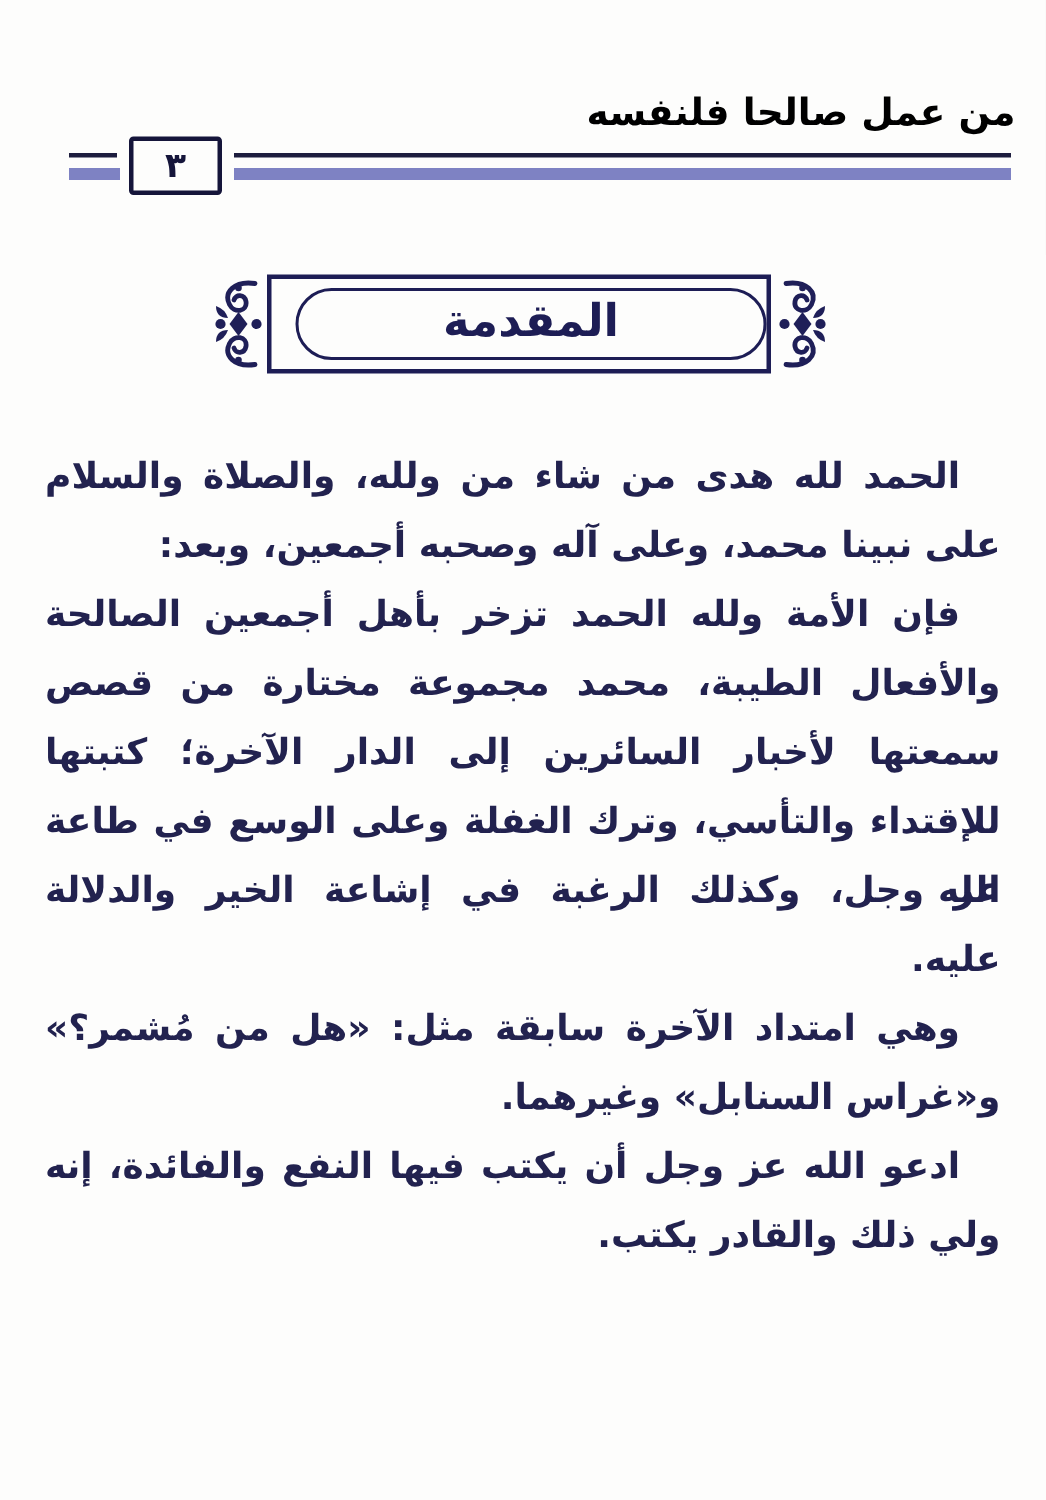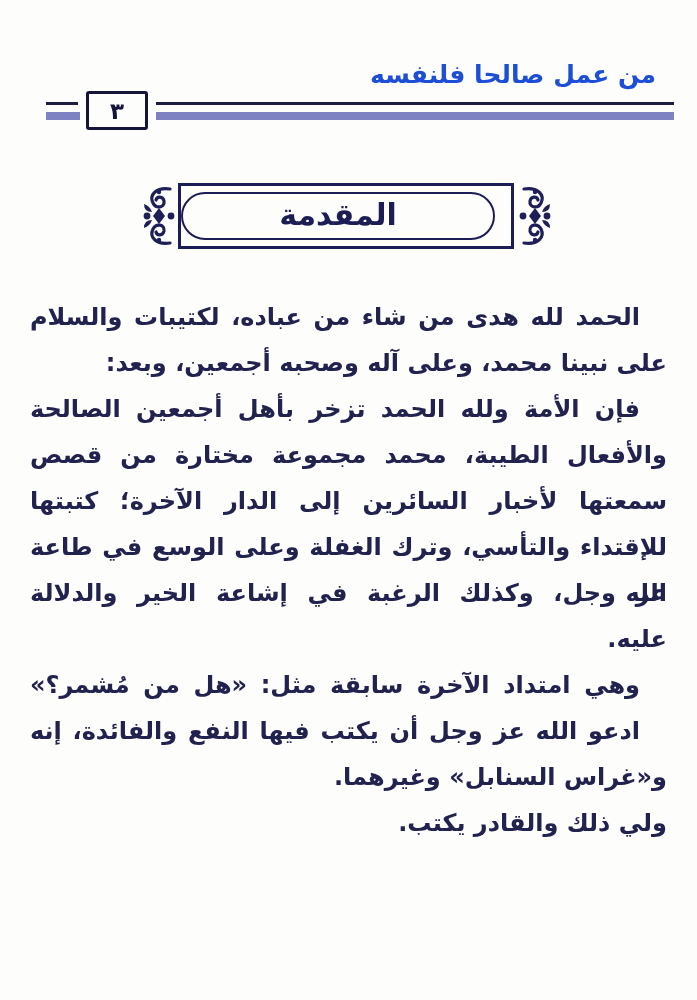--- a/index.html
+++ b/index.html
@@ -7,42 +7,42 @@
     width:697px;height:1000px;
     background:#f6f6f4;
     font-family:"DejaVu Sans",sans-serif;
   }
   .page{
     position:relative;width:697px;height:1000px;
     background:#fdfdfc;overflow:hidden;
   }
   
   .running-title{
-    position:absolute;top:60px;right:41px;
+    position:absolute;top:60px;right:20px;
     direction:rtl;font-size:25px;font-weight:bold;
-    color:#1d4ed8;letter-spacing:-0.5px;
+    color:#000000;letter-spacing:-0.5px;
   }
   .rule{position:absolute;}
   .rule.black{height:3px;background:#1d1d3e;top:102px;}
   .rule.purple{height:8px;background:#7e82c3;top:112px;}
   .rule.seg-left-black{left:46px;width:32px;}
   .rule.seg-left-purple{left:46px;width:34px;}
   .rule.seg-right-black{left:156px;width:518px;}
   .rule.seg-right-purple{left:156px;width:518px;}
   .page-number-box{
     position:absolute;left:86px;top:91px;width:62px;height:39px;
     background:#fdfdfc;border:3.5px solid #15153a;border-radius:3px;
     box-sizing:border-box;display:flex;align-items:center;justify-content:center;
     font-size:23px;font-weight:bold;color:#15153a;
   }
   
   .banner-outer{
     position:absolute;left:178px;top:183px;width:336px;height:66px;
     border:3px solid #1d1d55;box-sizing:border-box;background:#fdfdfc;
-    display:flex;align-items:center;justify-content:flex-end;
+    display:flex;align-items:center;justify-content:flex-start;
   }
   .banner-inner{
     width:314px;height:48px;border:2.5px solid #1d1d55;border-radius:26px;
     box-sizing:border-box;display:flex;align-items:center;justify-content:center;
   }
   .banner-title{
     font-size:30px;font-weight:bold;color:#1d1d55;direction:rtl;
     padding-bottom:4px;
   }
   .ornament{position:absolute;top:184px;width:37px;height:64px;}
@@ -110,27 +110,27 @@
       <circle cx="7" cy="32" r="3.4"></circle>
       <circle cx="31" cy="32" r="3.4"></circle>
       <circle cx="19" cy="8" r="2.2"></circle>
       <circle cx="19" cy="56" r="2.2"></circle>
       <path d="M4 20 q6 2 8 8 q-8 0 -8 -8"></path>
       <path d="M4 44 q6 -2 8 -8 q-8 0 -8 8"></path>
     </g>
   </svg>
 
   <div class="body-text">
-    <div class="line indent">الحمد لله هدى من شاء من عباده، لكتيبات والسلام</div>
+    <div class="line indent">الحمد لله هدى من شاء من ولله، والصلاة والسلام</div>
     <div class="line para-end">على نبينا محمد، وعلى آله وصحبه أجمعين، وبعد:</div>
     <div class="line indent">فإن الأمة ولله الحمد تزخر بأهل أجمعين الصالحة</div>
     <div class="line">والأفعال الطيبة، محمد مجموعة مختارة من قصص</div>
     <div class="line">سمعتها لأخبار السائرين إلى الدار الآخرة؛ كتبتها</div>
     <div class="line">للإقتداء والتأسي، وترك الغفلة وعلى الوسع في طاعة الله</div>
     <div class="line">عز وجل، وكذلك الرغبة في إشاعة الخير والدلالة</div>
     <div class="line para-end">عليه.</div>
     <div class="line indent">وهي امتداد الآخرة سابقة مثل: «هل من مُشمر؟»</div>
+    <div class="line para-end">و«غراس السنابل» وغيرهما.</div>
     <div class="line indent">ادعو الله عز وجل أن يكتب فيها النفع والفائدة، إنه</div>
-    <div class="line para-end">و«غراس السنابل» وغيرهما.</div>
     <div class="line para-end">ولي ذلك والقادر يكتب.</div>
   </div>
 
 </div>
 
 </body></html>

